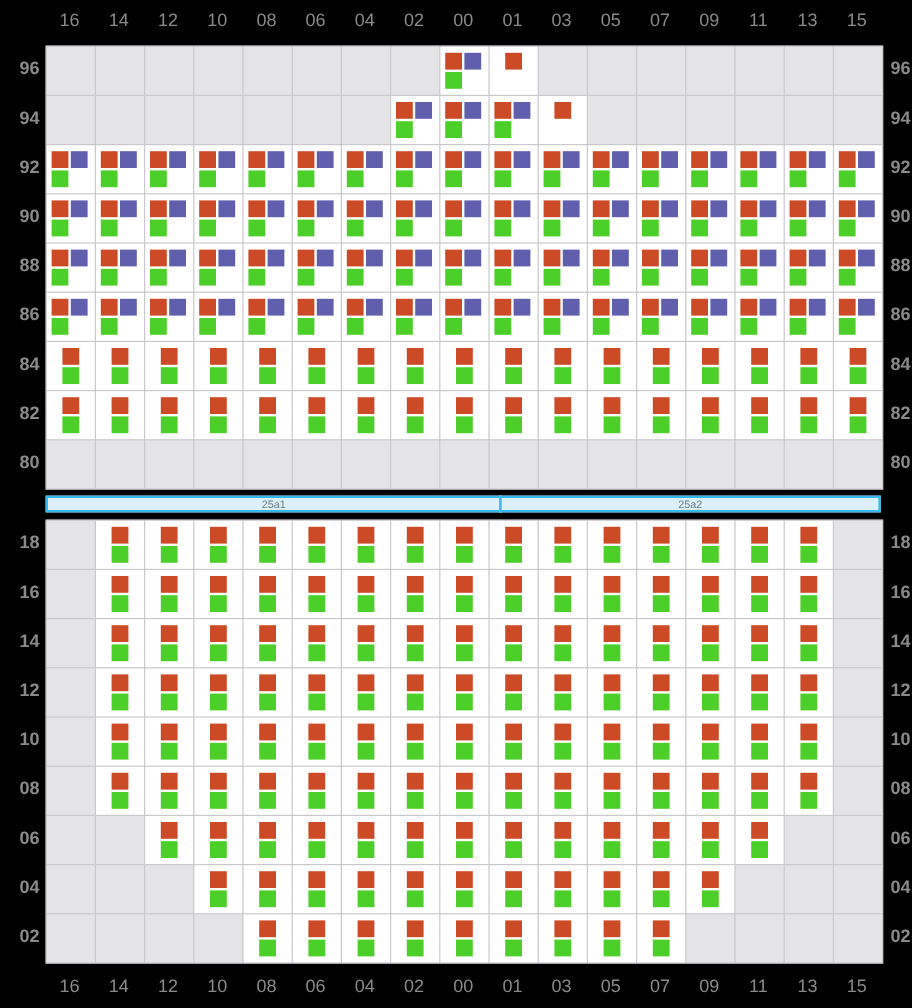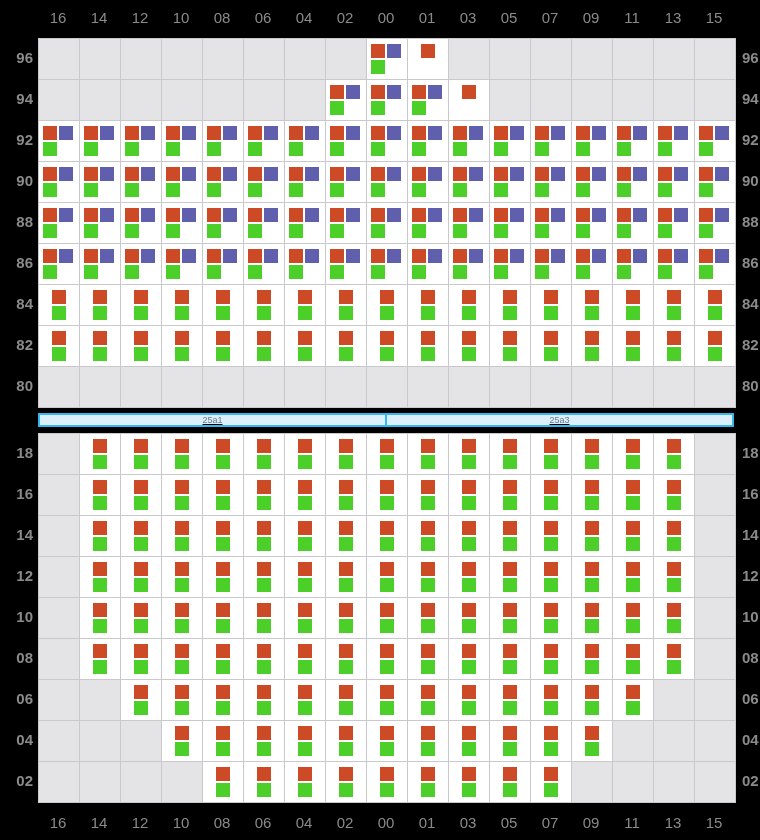--- a/index.html
+++ b/index.html
@@ -43,21 +43,21 @@
   .l3 .mk.red   {left:4px; top:5px;}
   .l3 .mk.purple{left:20px;top:5px;}
   .l3 .mk.green {left:4px; top:21px;}
   
   .l2 .mk.red   {left:13px;top:5px;}
   .l2 .mk.green {left:13px;top:21px;}
 
   
   .band{
     position:absolute;display:flex;
-    height:14px;box-sizing:border-box;text-decoration:underline;
+    height:14px;box-sizing:border-box;
   }
   .band-seg{
     background:#dcf0fb;
     border:2px solid #35b8f2;
     box-sizing:border-box;
     color:#6b7a86;font-size:9px;line-height:10px;
     display:flex;align-items:center;justify-content:center;
     margin-right:-2px;
   }
   .band-seg:last-child{margin-right:0;}
@@ -869,21 +869,21 @@
       <div class="tick row" style="left: 742px; top: 172.5px; text-align: left;">90</div>
       <div class="tick row" style="left: 742px; top: 213.5px; text-align: left;">88</div>
       <div class="tick row" style="left: 742px; top: 254.5px; text-align: left;">86</div>
       <div class="tick row" style="left: 742px; top: 295.5px; text-align: left;">84</div>
       <div class="tick row" style="left: 742px; top: 336.5px; text-align: left;">82</div>
       <div class="tick row" style="left: 742px; top: 377.5px; text-align: left;">80</div>
     </div>
 
   <div class="band" id="band-host" style="left: 38px; top: 413px; width: 696px;">
       <div class="band-seg" style="width: 246px; flex: 6 1 0%;">25a1</div>
-      <div class="band-seg" style="width: 246px; flex: 6 1 0%;">25a3</div>
+      <div class="band-seg" style="width: 205px; flex: 5 1 0%;">25a2</div>
     </div>
 
   <div id="bottom-grid-host" class="grid" style="left: 38px; top: 433px; grid-template-columns: repeat(17, 40px); grid-template-rows: repeat(9, 40px);">
       <div class="cell"></div>
       <div class="cell filled">
         <div class="l2" style="position: absolute; inset: 0px;">
           <div class="mk red"></div>
           <div class="mk green"></div>
         </div>
       </div>

